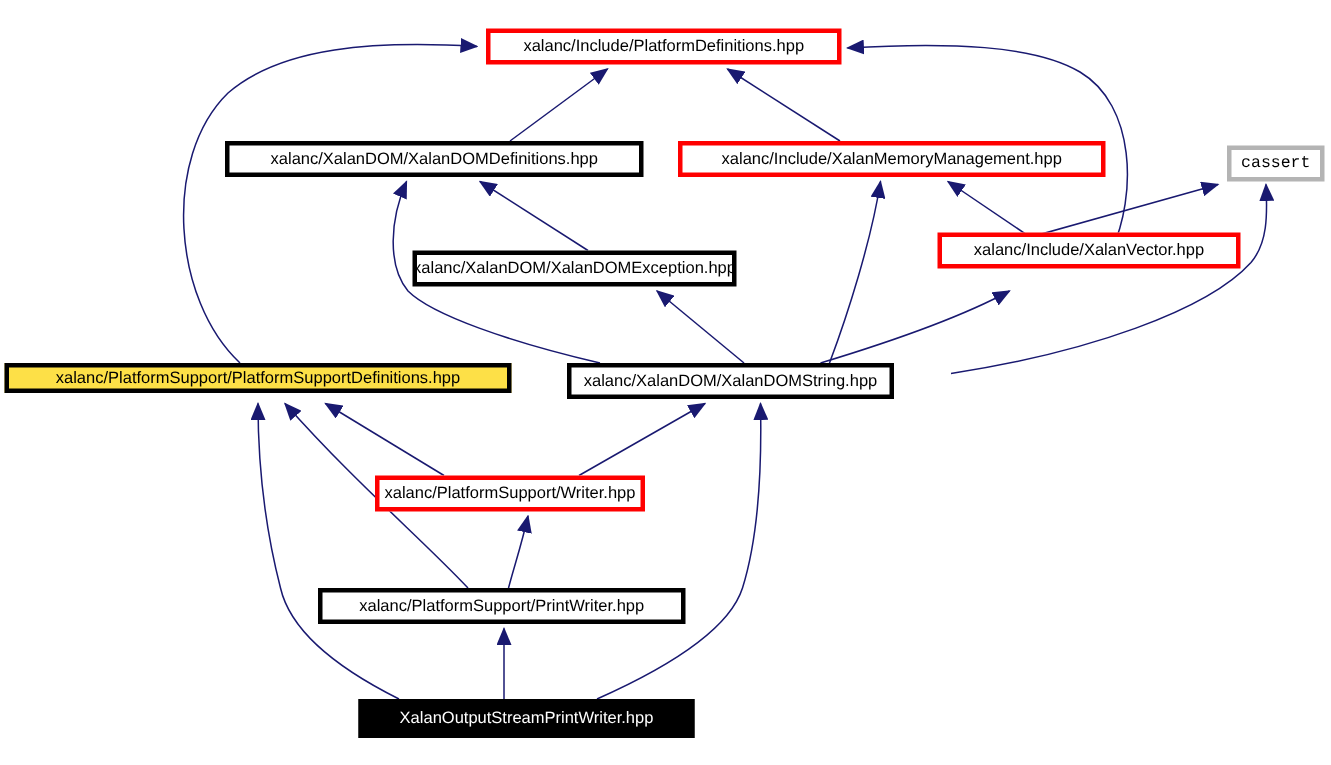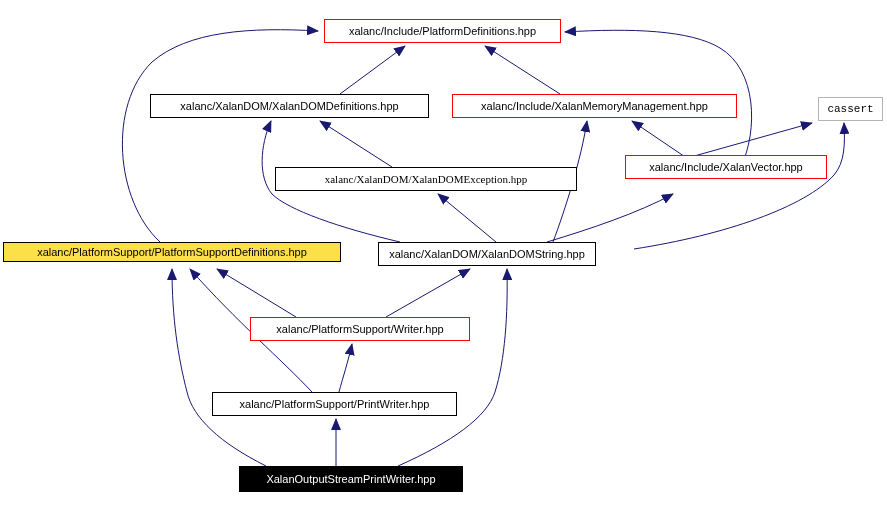--- a/index.html
+++ b/index.html
@@ -17,21 +17,21 @@
   }
   #edge-layer {
     position: absolute;
     left: 0; top: 0;
     width: 887px;
     height: 510px;
   }
   .graph-node {
     position: absolute;
     box-sizing: border-box;
-    border: 1px solid #c4b5fd;
+    border: 3px solid #c4b5fd;
     background: #ffffff;
     color: #000000;
     font-size: 11px;
     text-align: center;
     white-space: nowrap;
     display: flex;
     align-items: center;
     justify-content: center;
     cursor: default;
   }
@@ -79,33 +79,33 @@
       </div>
       <div class="graph-node clickable" style="left: 150px; top: 94px; width: 279px; height: 24px; border-color: rgb(0, 0, 0); background: rgb(255, 255, 255); color: rgb(0, 0, 0);">
         <span>xalanc/XalanDOM/XalanDOMDefinitions.hpp</span>
       </div>
       <div class="graph-node clickable" style="left: 452px; top: 94px; width: 285px; height: 24px; border-color: rgb(255, 0, 0); background: rgb(255, 255, 255); color: rgb(0, 0, 0);">
         <span>xalanc/Include/XalanMemoryManagement.hpp</span>
       </div>
       <div class="graph-node" style="left: 818px; top: 97px; width: 65px; height: 24px; border-color: rgb(180, 180, 180); background: rgb(255, 255, 255); color: rgb(0, 0, 0); font-family: Liberation Mono, monospace;">
         <span>cassert</span>
       </div>
-      <div class="graph-node clickable" style="left: 275px; top: 167px; width: 302px; height: 24px; border-color: rgb(0, 0, 0); background: rgb(255, 255, 255); color: rgb(0, 0, 0); font-family: Liberation Serif, serif;">
+      <div class="graph-node clickable" style="left: 275px; top: 167px; width: 216px; height: 24px; border-color: rgb(0, 0, 0); background: rgb(255, 255, 255); color: rgb(0, 0, 0);">
         <span>xalanc/XalanDOM/XalanDOMException.hpp</span>
       </div>
       <div class="graph-node clickable" style="left: 625px; top: 155px; width: 202px; height: 24px; border-color: rgb(255, 0, 0); background: rgb(255, 255, 255); color: rgb(0, 0, 0);">
         <span>xalanc/Include/XalanVector.hpp</span>
       </div>
       <div class="graph-node clickable" style="left: 3px; top: 242px; width: 338px; height: 20px; border-color: rgb(0, 0, 0); background: #fde047; color: rgb(0, 0, 0);">
         <span>xalanc/PlatformSupport/PlatformSupportDefinitions.hpp</span>
       </div>
       <div class="graph-node clickable" style="left: 378px; top: 242px; width: 218px; height: 24px; border-color: rgb(0, 0, 0); background: rgb(255, 255, 255); color: rgb(0, 0, 0);">
         <span>xalanc/XalanDOM/XalanDOMString.hpp</span>
       </div>
-      <div class="graph-node clickable" style="left: 250px; top: 317px; width: 220px; height: 24px; border-color: rgb(255, 0, 0); background: rgb(255, 255, 255); color: rgb(0, 0, 0);">
+      <div class="graph-node clickable" style="left: 250px; top: 317px; width: 180px; height: 24px; border-color: rgb(255, 0, 0); background: rgb(255, 255, 255); color: rgb(0, 0, 0);">
         <span>xalanc/PlatformSupport/Writer.hpp</span>
       </div>
       <div class="graph-node clickable" style="left: 212px; top: 392px; width: 245px; height: 24px; border-color: rgb(0, 0, 0); background: rgb(255, 255, 255); color: rgb(0, 0, 0); justify-content: center;">
         <span>xalanc/PlatformSupport/PrintWriter.hpp</span>
       </div>
       <div class="graph-node" style="left: 223px; top: 466px; width: 224px; height: 26px; border-color: rgb(0, 0, 0); background: rgb(0, 0, 0); color: rgb(255, 255, 255); margin-left: 16px;">
         <span>XalanOutputStreamPrintWriter.hpp</span>
       </div>
     </div>
 </div>

